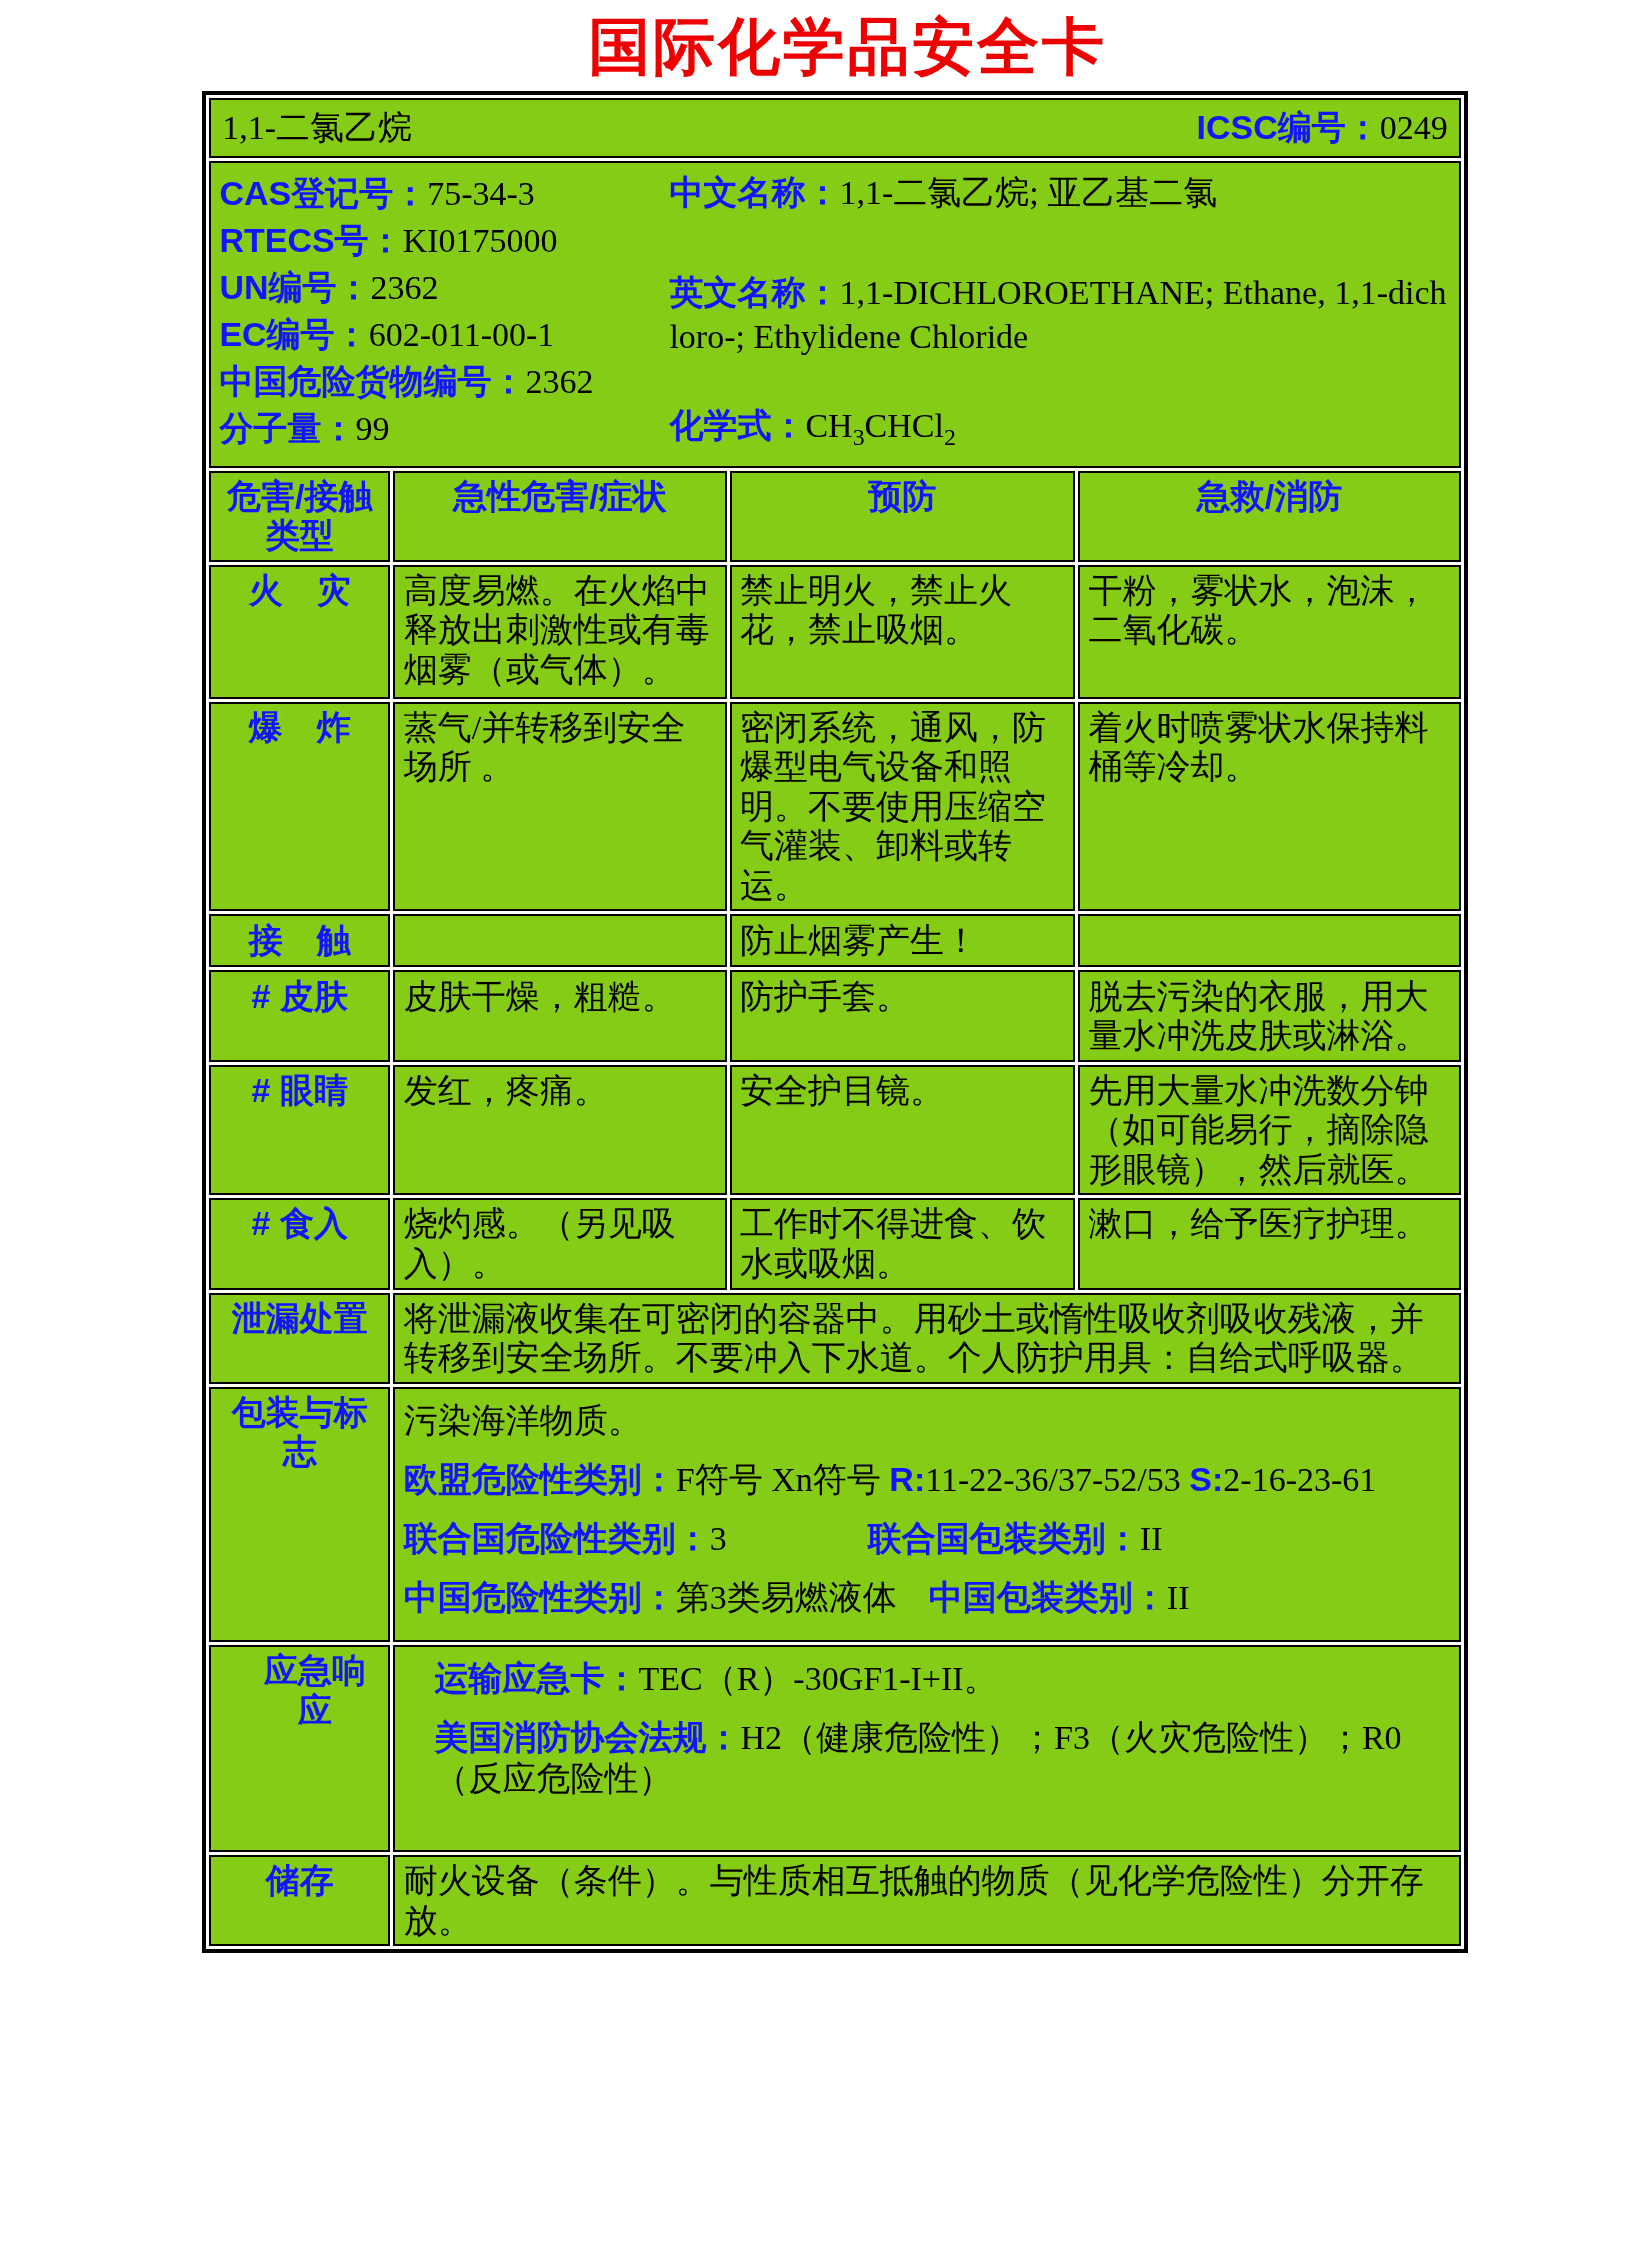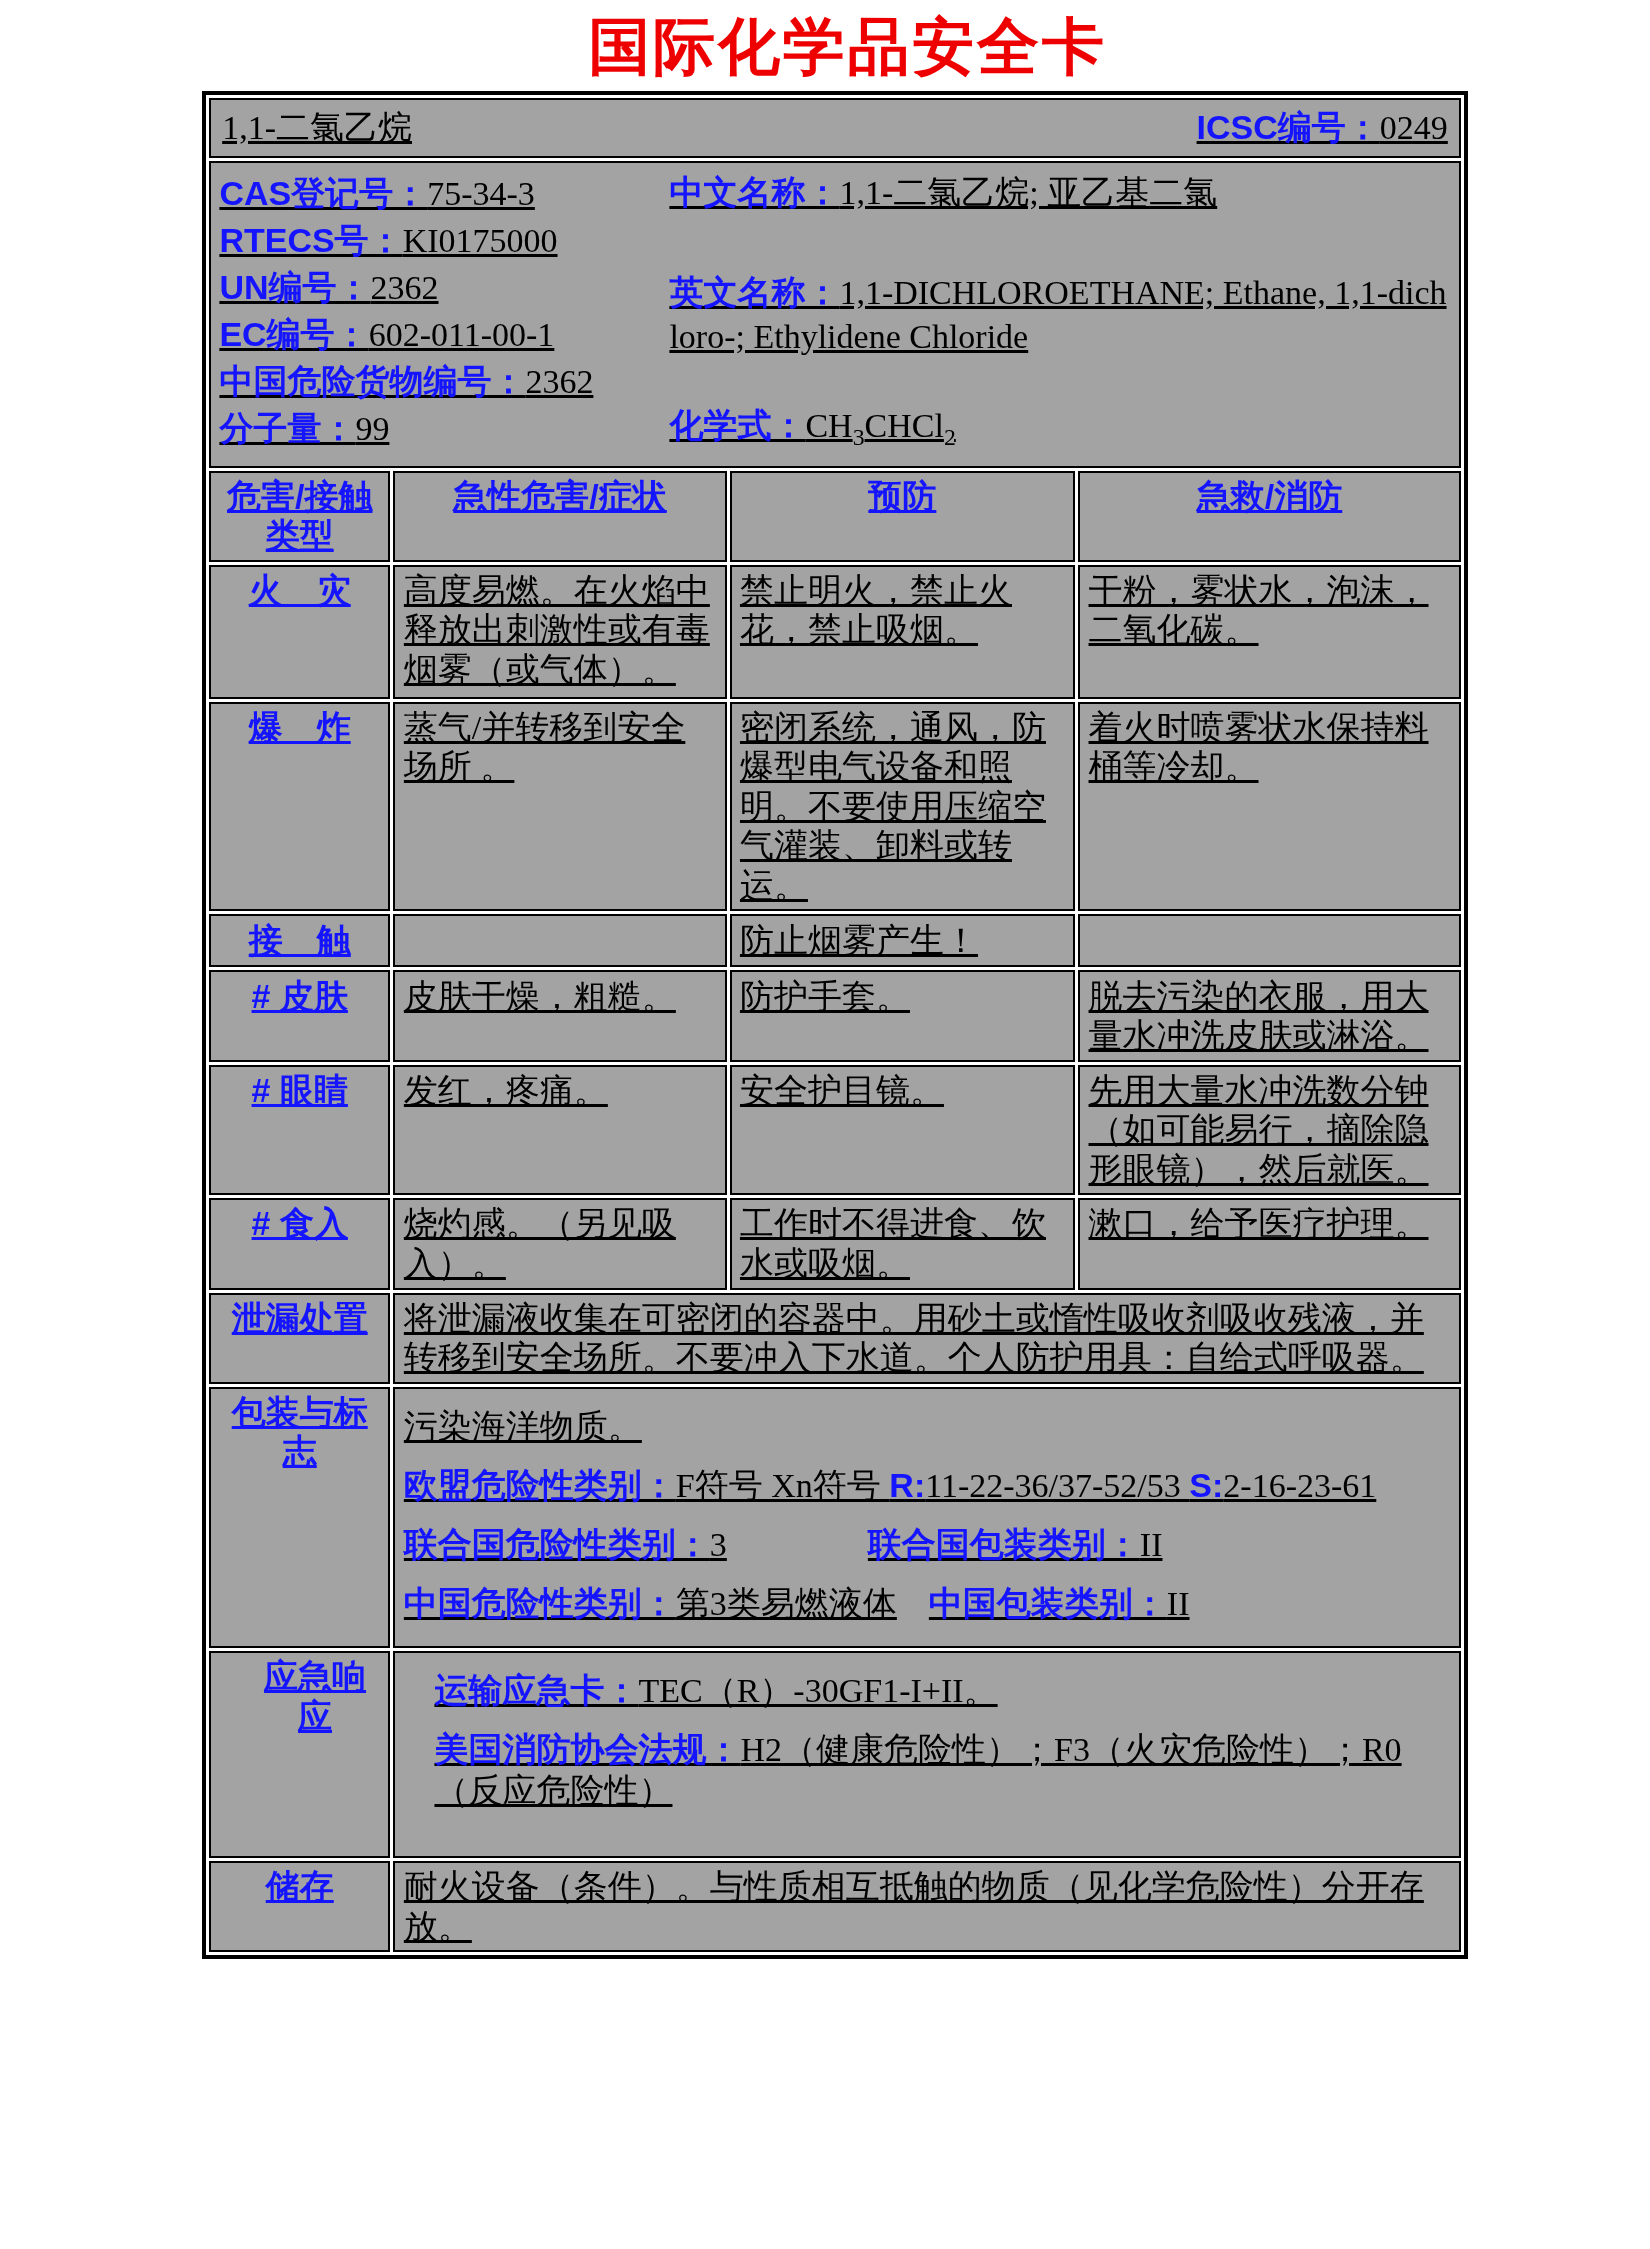--- a/index.html
+++ b/index.html
@@ -36,28 +36,27 @@
   }
   table.card {
     border-collapse: separate;
     border-spacing: 3.5px;
     width: 100%;
     table-layout: fixed;
   }
   table.card td {
     box-sizing: border-box;
     border: 2.1px solid #000;
-    background: #a3a3a3;
+    background: #84cc16;
     vertical-align: top;
     padding: 4.2px 8.4px;
     font-size: 34px;
     line-height: 1.16;
     word-break: break-all;
     overflow-wrap: anywhere;
-    text-decoration: underline;
   }
   .c1 { width: 14.6%; }
   .c2 { width: 26.8%; }
   .c3 { width: 27.8%; }
   .c4 { width: 30.8%; }
 
   .blab {
     color: #1414FF;
     font-weight: bold;
     font-family: "Liberation Sans", "DejaVu Sans", sans-serif;
@@ -90,21 +89,21 @@
   }
   .id-left { width: 450px; flex: 0 0 450px; }
   .id-left .id-line { line-height: 46px; }
   .id-right { flex: 1 1 auto; }
   .id-right .line-cn { line-height: 44px; }
   .id-right .line-en { line-height: 44px; margin-top: 55px; }
   .id-right .line-formula { line-height: 44px; margin-top: 44px; }
   sub { font-size: 0.7em; }
 
   .pline { line-height: 41px; margin: 7px 0 18px 0; }
-  .pline:first-child { margin-top: 13px; }
+  .pline:first-child { margin-top: 7px; }
   .gap-wide { margin-left: 141px; }
   .gap-narrow { margin-left: 32px; }
 
   
   tr.r-name td     { height: 58px;  vertical-align: middle; }
   tr.r-id td       { height: 271px; }
   tr.r-hdr td      { height: 84px; }
   tr.r-fire td     { height: 134px; }
   tr.r-expl td     { height: 151px; }
   tr.r-cont td     { height: 53px; }

